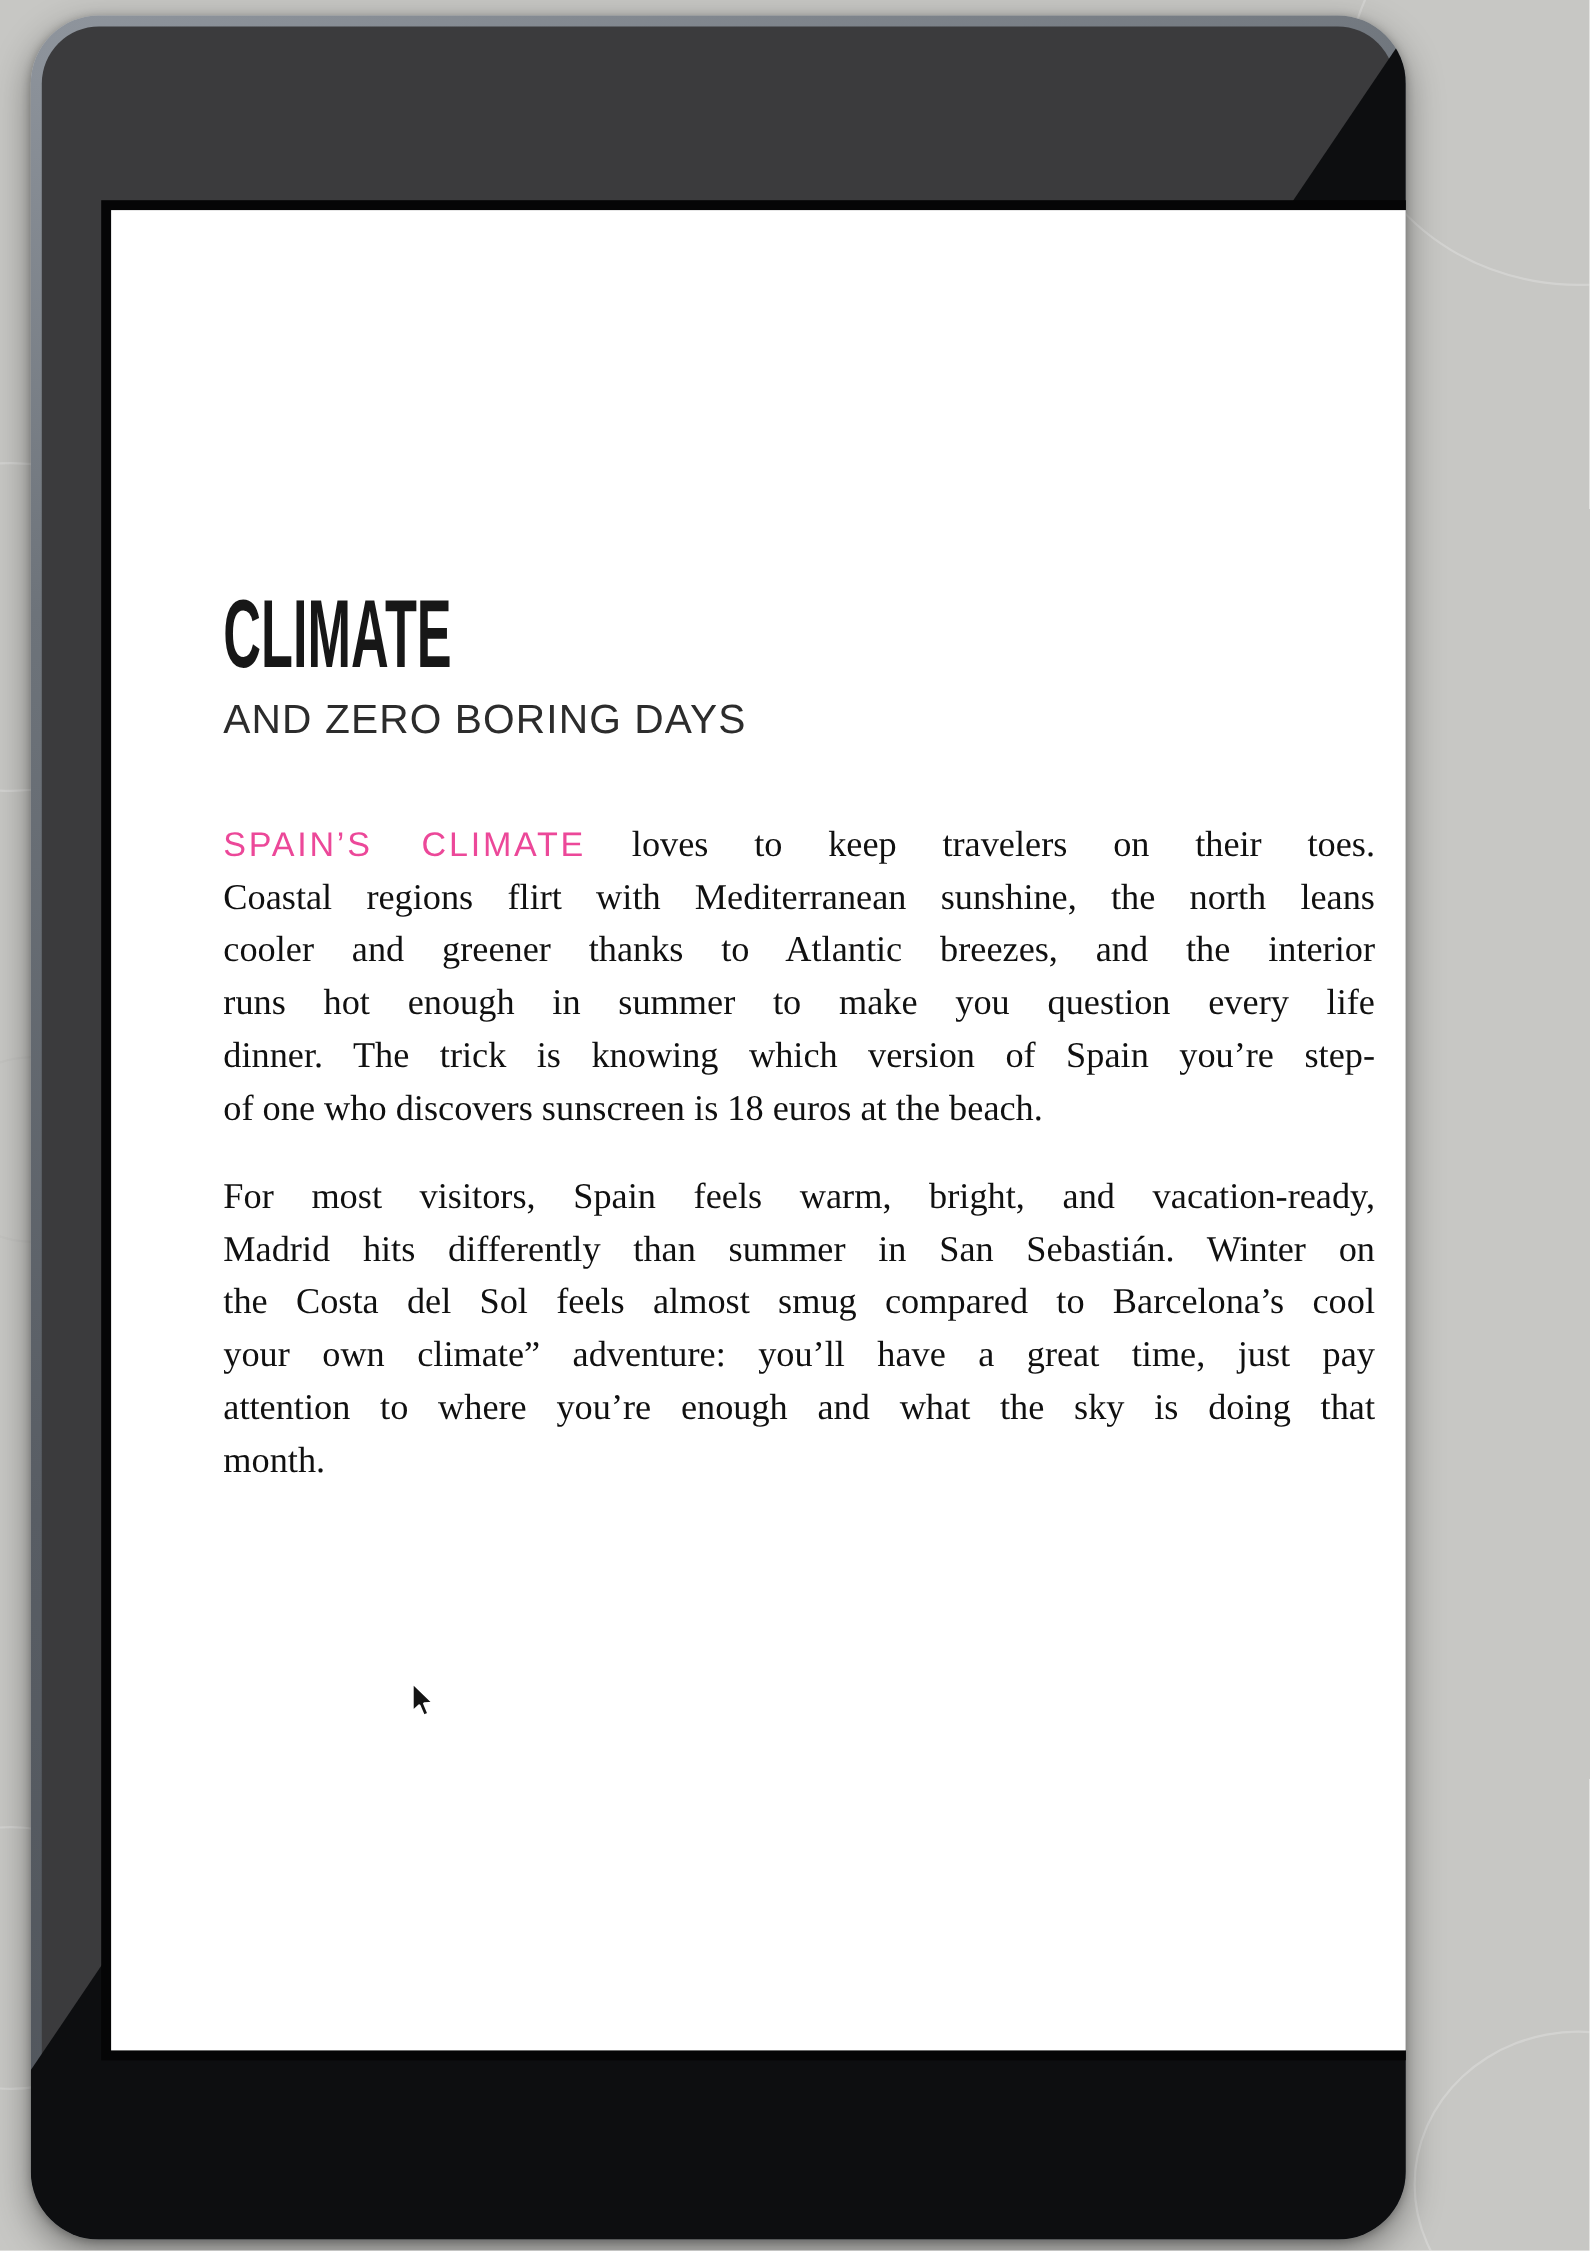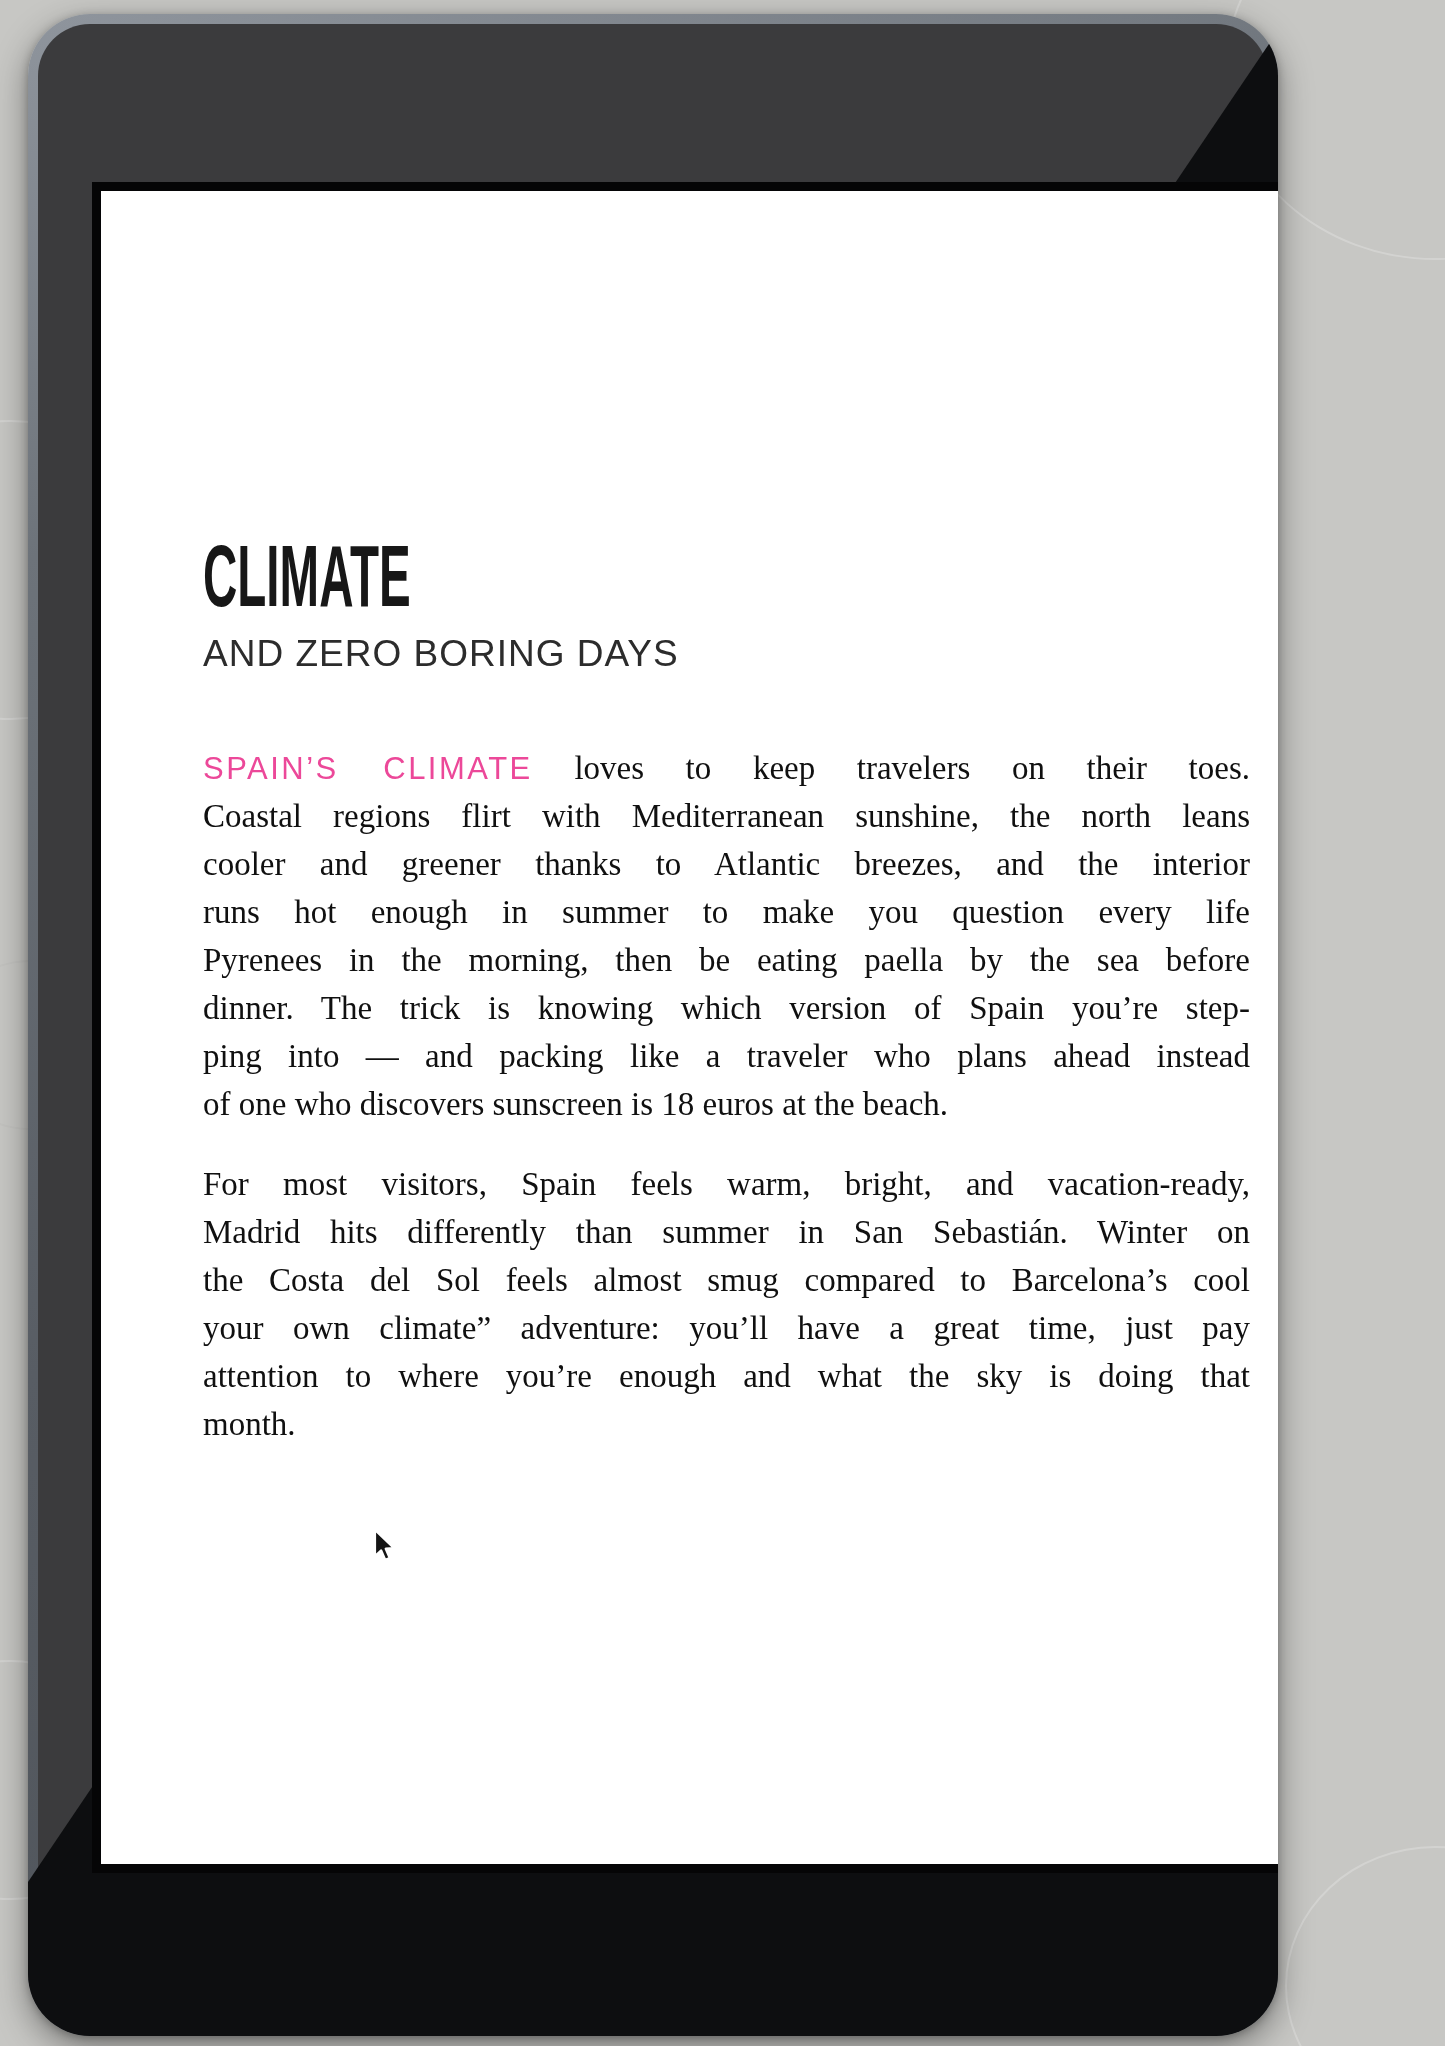--- a/index.html
+++ b/index.html
@@ -129,23 +129,21 @@
         <div class="chapter-title">CLIMATE</div>
         <div class="chapter-subtitle">
           <div>AND ZERO BORING DAYS</div>
         </div>
         <div class="body-text">
             <div class="para">
               <div class="jline"><span class="leadin">SPAIN’S CLIMATE</span> loves to keep travelers on their toes.</div>
               <div class="jline">Coastal regions flirt with Mediterranean sunshine, the north leans</div>
               <div class="jline">cooler and greener thanks to Atlantic breezes, and the interior</div>
               <div class="jline">runs hot enough in summer to make you question every life</div>
-              <div class="jline">Pyrenees in the morning, then be eating paella by the sea before</div>
               <div class="jline">dinner. The trick is knowing which version of Spain you’re step-</div>
-              <div class="jline">ping into — and packing like a traveler who plans ahead instead</div>
               <div class="jline jlast">of one who discovers sunscreen is 18 euros at the beach.</div>
             </div>
             <div class="para">
               <div class="jline">For most visitors, Spain feels warm, bright, and vacation-ready,</div>
               <div class="jline">Madrid hits differently than summer in San Sebastián. Winter on</div>
               <div class="jline">the Costa del Sol feels almost smug compared to Barcelona’s cool</div>
               <div class="jline">your own climate” adventure: you’ll have a great time, just pay</div>
               <div class="jline">attention to where you’re enough and what the sky is doing that</div>
               <div class="jline jlast">month.</div>
             </div>

